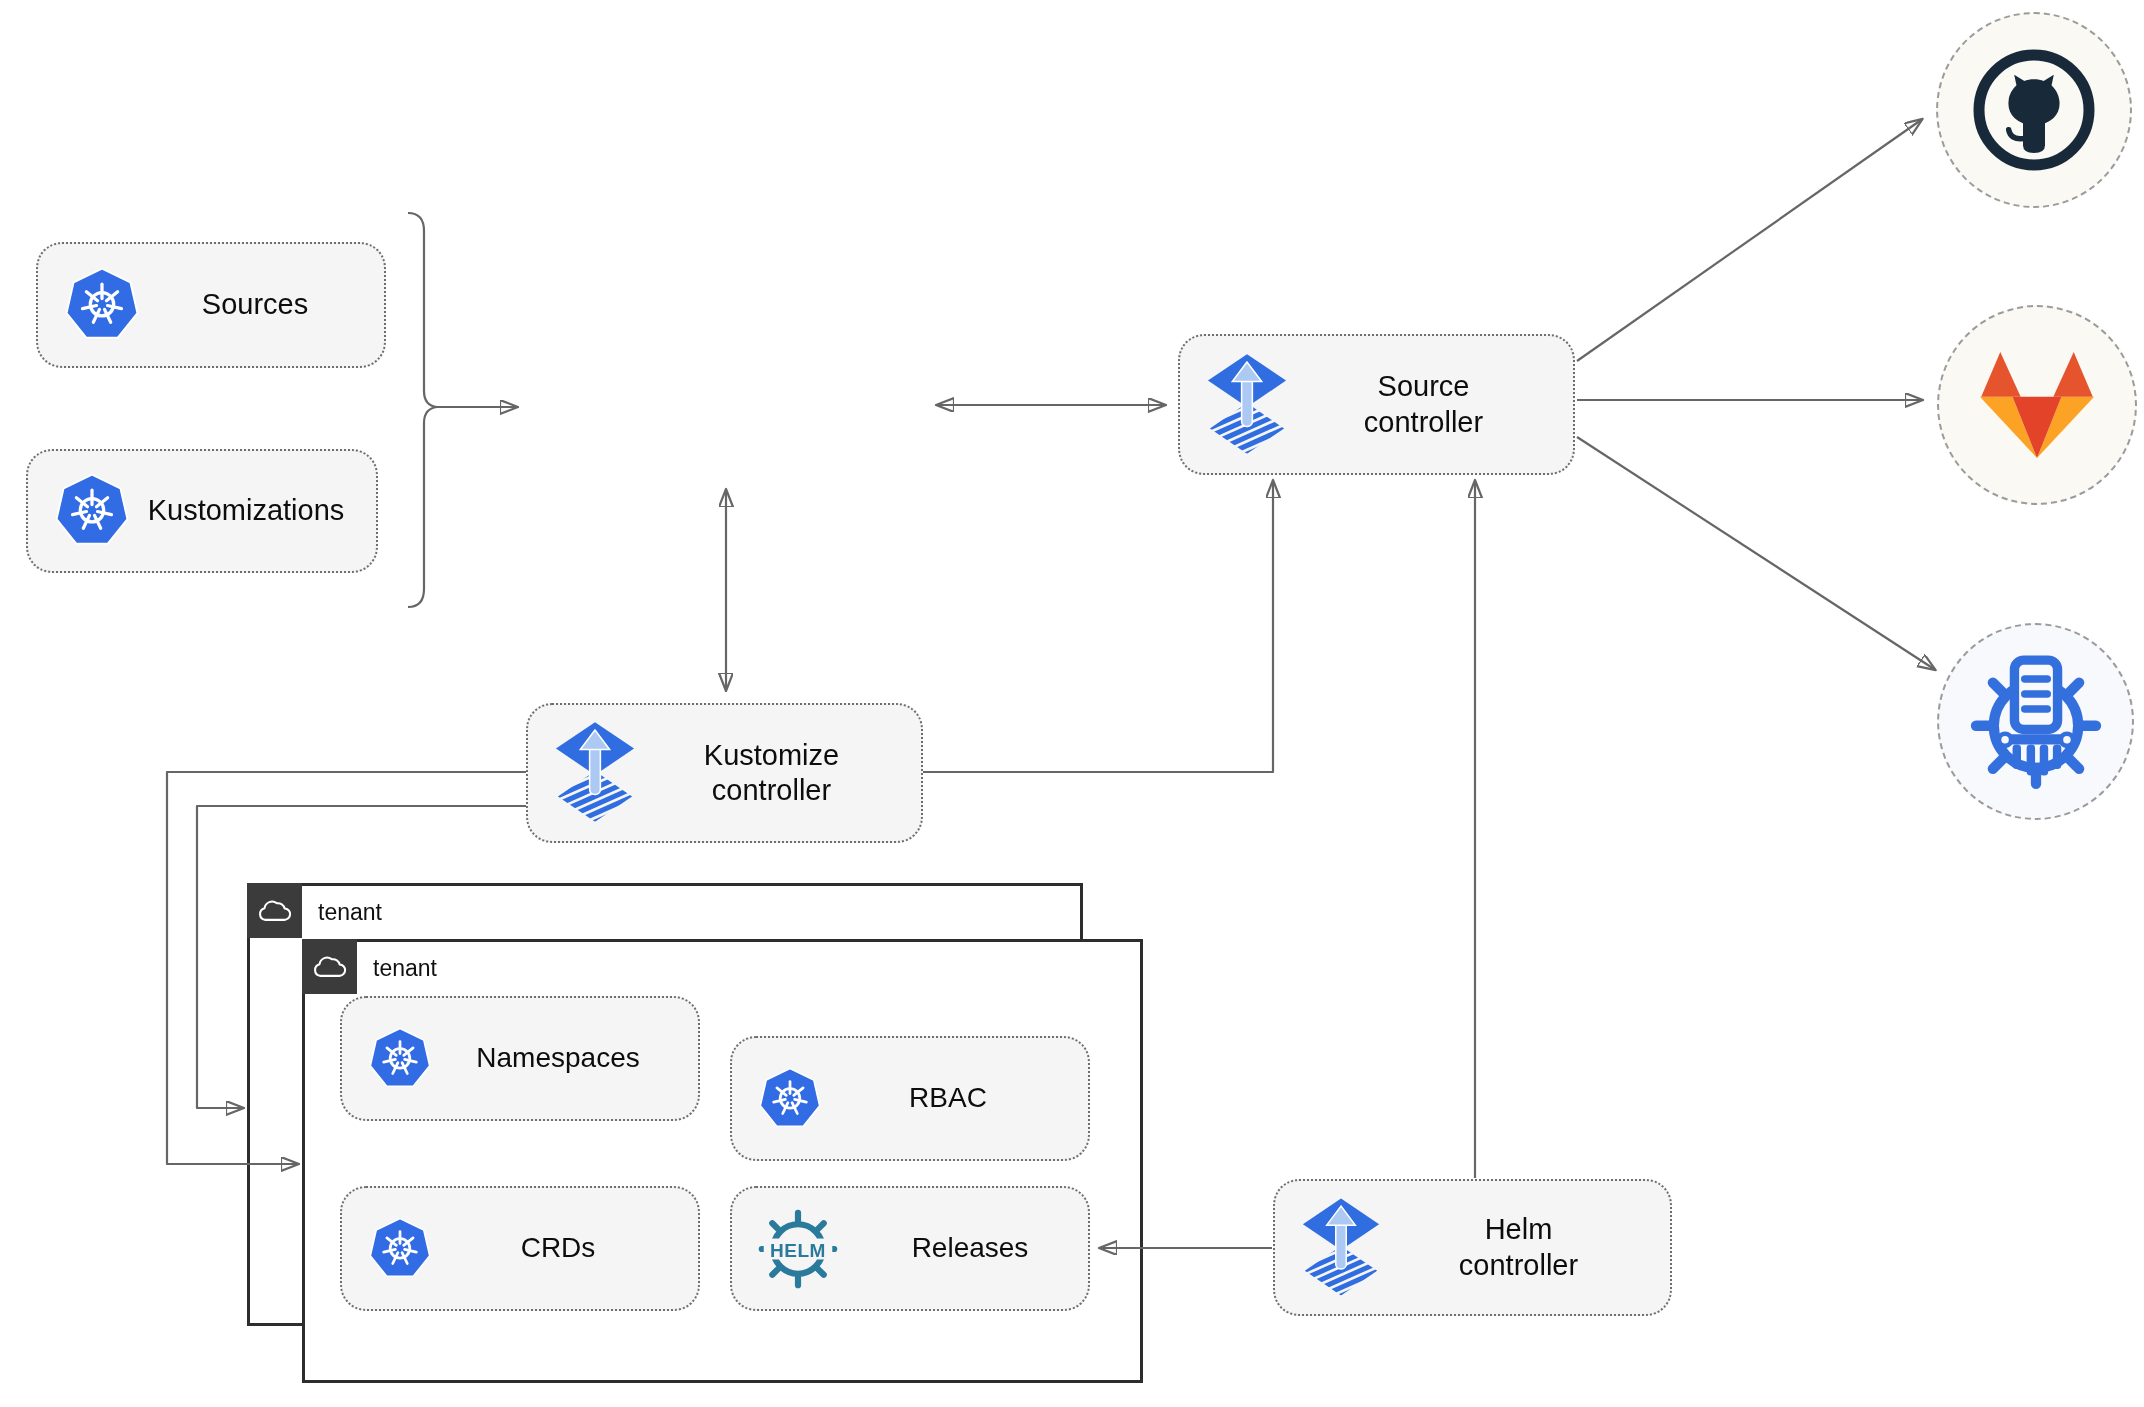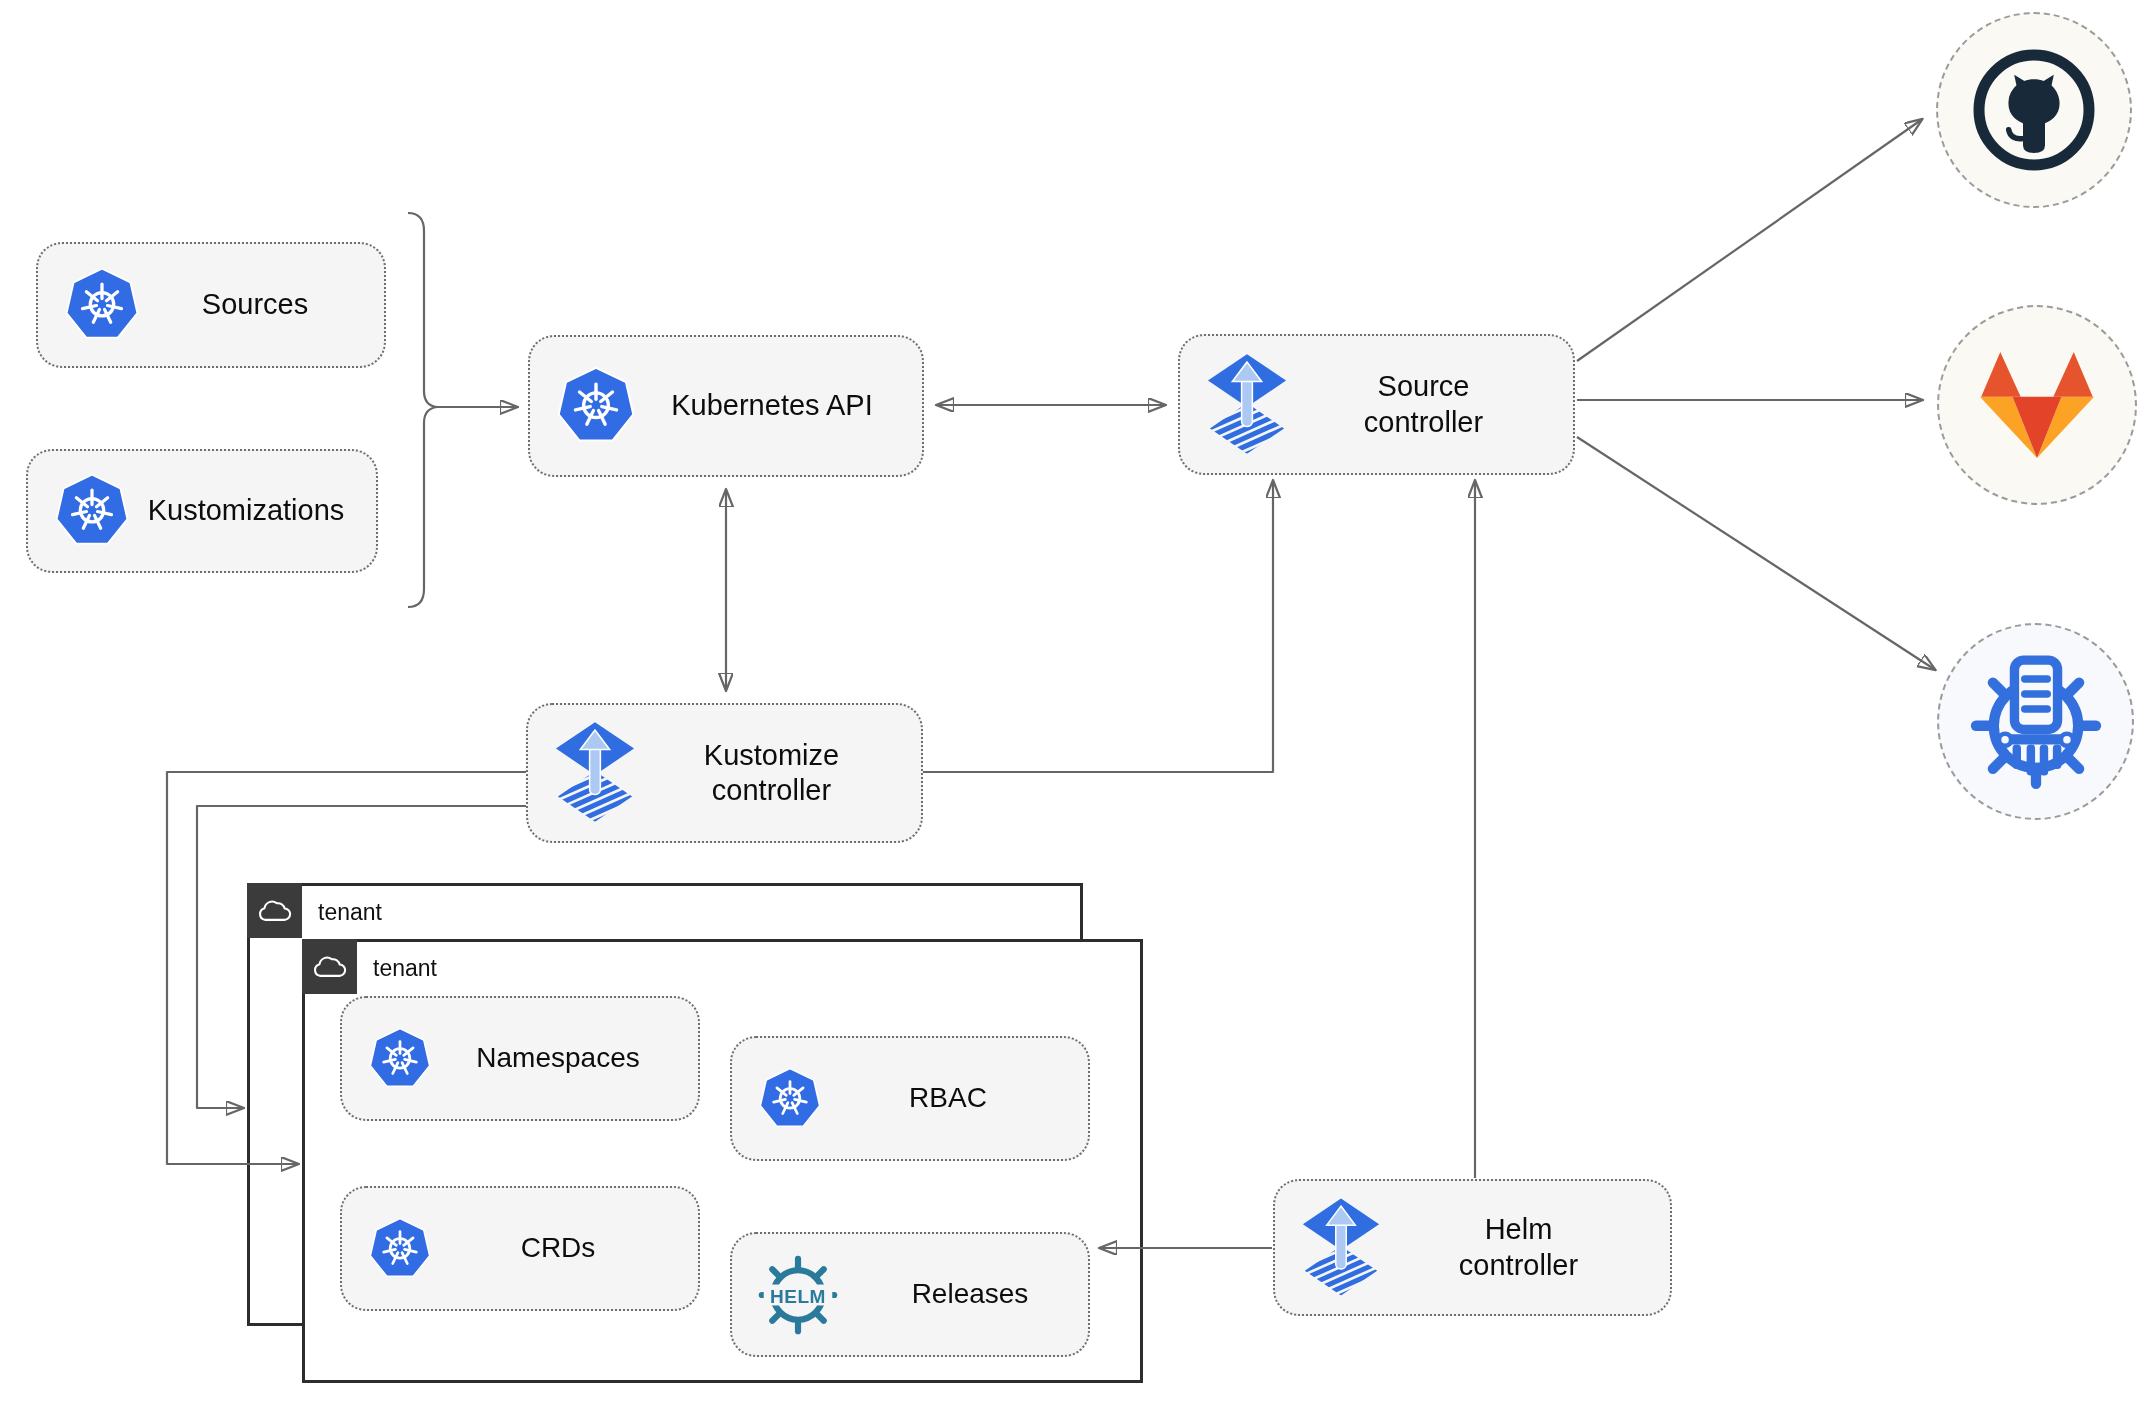--- a/index.html
+++ b/index.html
@@ -87,36 +87,20 @@
         <line x1="42.7" y1="49.7" x2="24.2" y2="53.9"></line>
         <line x1="46.7" y1="54.8" x2="38.5" y2="71.9"></line>
         <line x1="53.3" y1="54.8" x2="61.5" y2="71.9"></line>
         <line x1="57.3" y1="49.7" x2="75.8" y2="53.9"></line>
         <line x1="55.9" y1="43.3" x2="70.7" y2="31.4"></line>
       </g>
     </svg>
     <div class="lbl"><span>Kustomizations</span></div>
   </div>
 
-  <div class="node" style="left:528px;top:335px;width:396px;height:142px;">
-    <svg class="icon" width="80" height="78" viewBox="0 0 100 98">
-      <polygon points="50,1 87.6,19 96.9,59.6 70.9,92.2 29.1,92.2 3.1,59.6 12.4,19" fill="#326ce5" stroke="#fff" stroke-width="2.5"></polygon>
-      <g stroke="#fff" stroke-width="4.3" stroke-linecap="round" fill="none">
-        <circle cx="50" cy="48" r="15.5"></circle>
-        <line x1="50" y1="40.5" x2="50" y2="21.5"></line>
-        <line x1="44.1" y1="43.3" x2="29.3" y2="31.4"></line>
-        <line x1="42.7" y1="49.7" x2="24.2" y2="53.9"></line>
-        <line x1="46.7" y1="54.8" x2="38.5" y2="71.9"></line>
-        <line x1="53.3" y1="54.8" x2="61.5" y2="71.9"></line>
-        <line x1="57.3" y1="49.7" x2="75.8" y2="53.9"></line>
-        <line x1="55.9" y1="43.3" x2="70.7" y2="31.4"></line>
-      </g>
-    </svg>
-    <div class="lbl"><span>Kubernetes API</span></div>
-  </div>
 
   <div class="node ctrl" style="left:1178px;top:334px;width:397px;height:141px;justify-content:space-between;">
     <svg class="icon" width="82" height="106" viewBox="0 0 84 108">
       <polygon points="42,2 82,29 42,56 2,29" fill="#2f6de0"></polygon>
       <clipPath id="fluxclip1">
           <polygon points="42,52 80,78 42,104 4,78"></polygon>
         </clipPath>
       <g clip-path="url(#fluxclip1)" stroke="#2f6de0" stroke-width="5.2">
         <g transform="rotate(-24 42 78)">
           <line x1="-6" y1="54" x2="92" y2="54"></line>
@@ -230,21 +214,21 @@
         <line x1="42.7" y1="49.7" x2="24.2" y2="53.9"></line>
           <line x1="46.7" y1="54.8" x2="38.5" y2="71.9"></line>
         <line x1="53.3" y1="54.8" x2="61.5" y2="71.9"></line>
           <line x1="57.3" y1="49.7" x2="75.8" y2="53.9"></line>
         <line x1="55.9" y1="43.3" x2="70.7" y2="31.4"></line>
       </g>
     </svg>
     <div class="lbl"><span>CRDs</span></div>
   </div>
 
-  <div class="node small" style="left:730px;top:1232px;width:360px;height:125px;z-index:3;gap:28px;">
+  <div class="node small" style="left:730px;top:1186px;width:360px;height:125px;z-index:3;gap:28px;">
     <svg class="icon" width="80" height="80" viewBox="0 0 84 84">
       <g stroke="#2a7a9c" stroke-width="6.5" stroke-linecap="round" fill="none">
         <circle cx="42" cy="42" r="26"></circle>
         <line x1="42" y1="15" x2="42" y2="4"></line>
           <line x1="42" y1="69" x2="42" y2="80"></line>
         <line x1="23" y1="23" x2="15" y2="15"></line>
           <line x1="61" y1="23" x2="69" y2="15"></line>
         <line x1="23" y1="61" x2="15" y2="69"></line>
           <line x1="61" y1="61" x2="69" y2="69"></line>
         <line x1="15" y1="42" x2="4" y2="42"></line>

